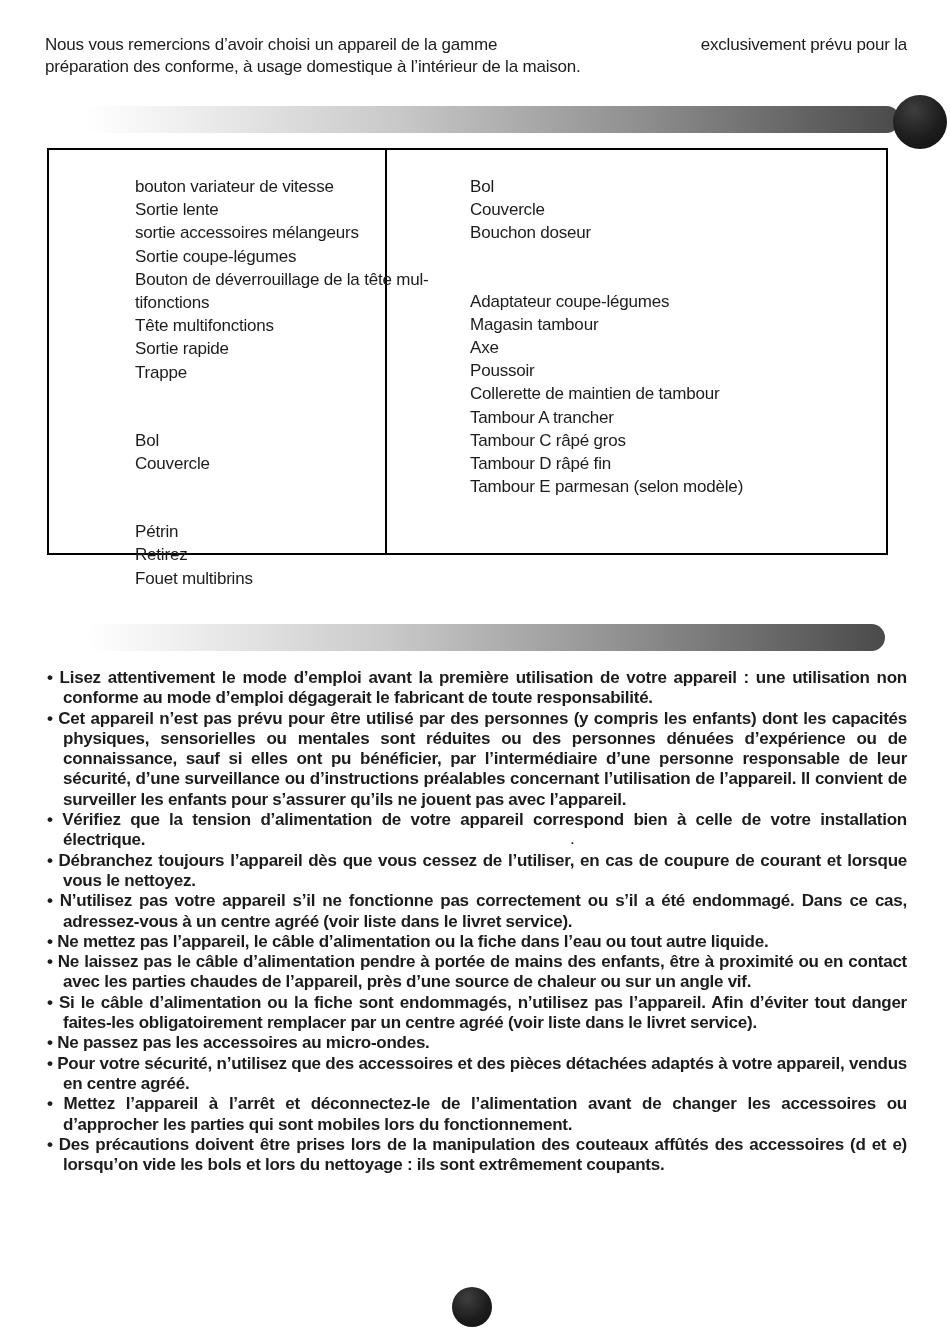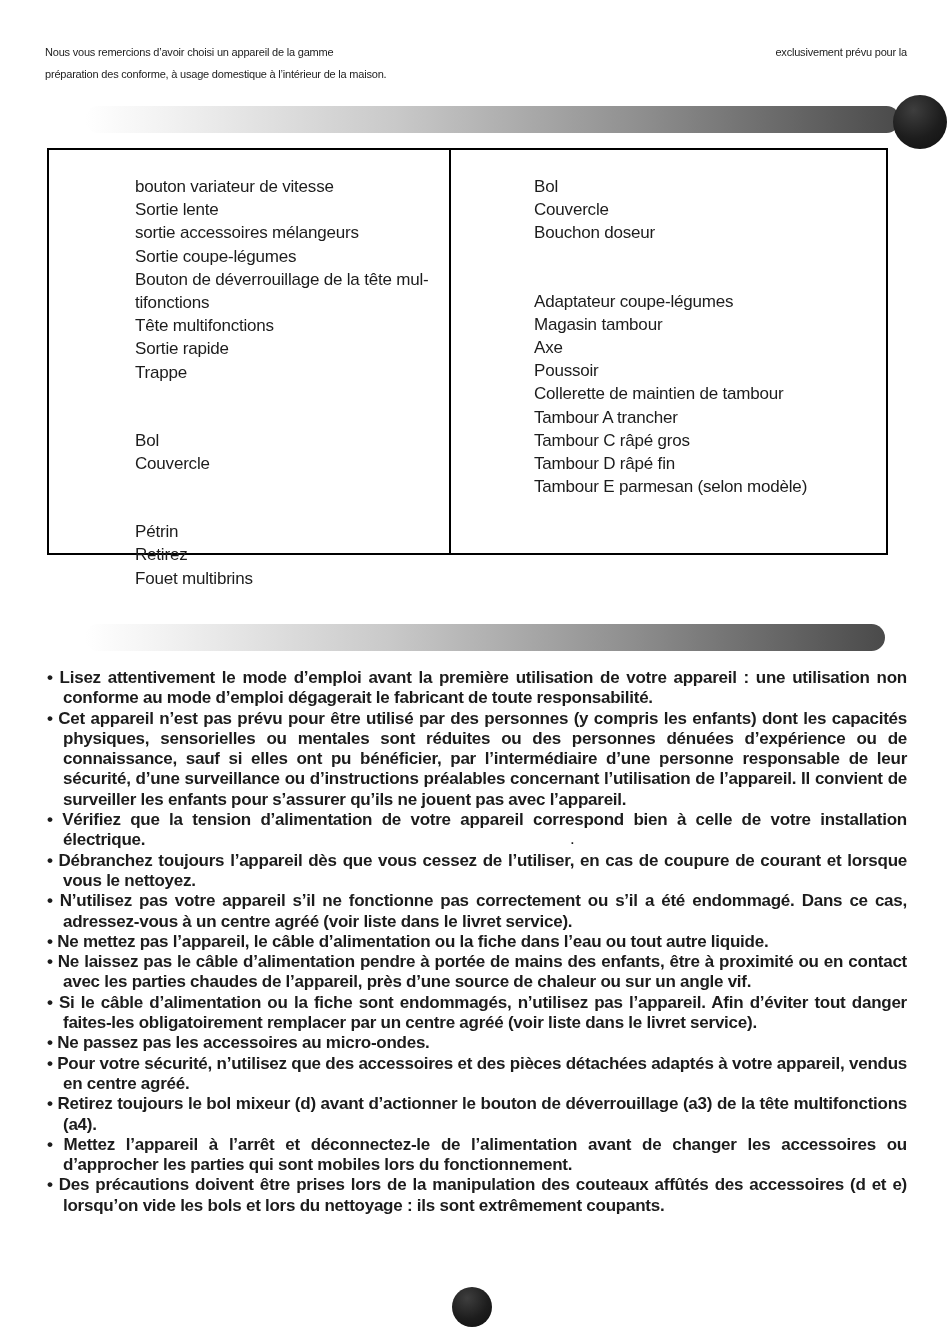--- a/index.html
+++ b/index.html
@@ -8,22 +8,22 @@
     background: #ffffff;
     font-family: "Liberation Sans", sans-serif;
     color: #1c1c1c;
     position: relative;
     overflow: hidden;
   }
   .page { position: absolute; left: 0; top: 0; width: 950px; height: 1343px; background: #ffffff; }
 
   
   .intro {
-    position: absolute; left: 45px; top: 42px; width: 862px;
-    font-size: 11px; line-height: 21.5px; letter-spacing: -0.2px;
+    position: absolute; left: 45px; top: 34px; width: 862px;
+    font-size: 17px; line-height: 21.5px; letter-spacing: -0.2px;
   }
   .intro-line1 { display: flex; justify-content: space-between; white-space: nowrap; }
 
   
   .gbar {
     position: absolute; height: 27px; border-radius: 14px;
     background: linear-gradient(90deg, rgba(255,255,255,0) 0%, #f2f2f2 10%, #c9c9c9 38%, #8f8f8f 68%, #4a4a4a 100%);
   }
   .gbar.bar1 { left: 85px; top: 106px; width: 815px; }
   .gbar.bar2 { left: 85px; top: 624px; width: 800px; }
@@ -39,21 +39,21 @@
   
   .parts-table {
     position: absolute; left: 47px; top: 148px; width: 841px; height: 407px;
     border: 2px solid #000000; box-sizing: border-box;
     display: flex;
   }
   .parts-col {
     box-sizing: border-box; padding-top: 25px;
     font-size: 17px; line-height: 23.2px; letter-spacing: -0.2px;
   }
-  .parts-col.col-left { width: 402px; border-right: 2px solid #000000; padding-left: 86px; }
+  .parts-col.col-left { width: 338px; border-right: 2px solid #000000; padding-left: 86px; }
   .parts-col.col-right { flex: 1; padding-left: 83px; }
   .parts-line { white-space: nowrap; }
   .parts-group + .parts-group { margin-top: 45px; }
 
   
   .safety-list {
     position: absolute; left: 47px; top: 668px; width: 860px;
     font-size: 17px; line-height: 20.3px; letter-spacing: -0.25px; font-weight: bold;
   }
   .bullet {
@@ -128,21 +128,20 @@
       <div class="bullet"><span class="dot">•</span> <span>Lisez attentivement le mode d’emploi avant la première utilisation de votre appareil : une utilisation non conforme au mode d’emploi dégagerait le fabricant de toute responsabilité.</span></div>
       <div class="bullet"><span class="dot">•</span> <span>Cet appareil n’est pas prévu pour être utilisé par des personnes (y compris les enfants) dont les capacités physiques, sensorielles ou mentales sont réduites ou des personnes dénuées d’expérience ou de connaissance, sauf si elles ont pu bénéficier, par l’intermédiaire d’une personne responsable de leur sécurité, d’une surveillance ou d’instructions préalables concernant l’utilisation de l’appareil. Il convient de surveiller les enfants pour s’assurer qu’ils ne jouent pas avec l’appareil.</span></div>
       <div class="bullet"><span class="dot">•</span> <span>Vérifiez que la tension d’alimentation de votre appareil correspond bien à celle de votre installation électrique.</span></div>
       <div class="bullet"><span class="dot">•</span> <span>Débranchez toujours l’appareil dès que vous cessez de l’utiliser, en cas de coupure de courant  et lorsque vous le nettoyez.</span></div>
       <div class="bullet"><span class="dot">•</span> <span>N’utilisez pas votre appareil s’il ne fonctionne pas correctement ou s’il a été endommagé. Dans ce cas, adressez-vous à un centre agréé (voir liste dans le livret service).</span></div>
       <div class="bullet"><span class="dot">•</span> <span>Ne mettez pas l’appareil, le câble d’alimentation ou la fiche dans l’eau ou tout autre liquide.</span></div>
       <div class="bullet"><span class="dot">•</span> <span>Ne laissez pas le câble d’alimentation pendre à portée de mains des enfants, être à proximité ou en contact avec les parties chaudes de l’appareil, près d’une source de chaleur ou sur un angle vif.</span></div>
       <div class="bullet"><span class="dot">•</span> <span>Si le câble d’alimentation ou la fiche sont endommagés, n’utilisez pas l’appareil. Afin d’éviter tout danger faites-les obligatoirement remplacer par un centre agréé (voir liste dans le livret service).</span></div>
       <div class="bullet"><span class="dot">•</span> <span>Ne passez pas les accessoires au micro-ondes.</span></div>
       <div class="bullet"><span class="dot">•</span> <span>Pour votre sécurité, n’utilisez que des accessoires et des pièces détachées adaptés à votre appareil, vendus en centre agréé.</span></div>
-      <div class="bullet"><span class="dot">•</span> <span>Retirez toujours le bol mixeur (d) avant d’actionner le bouton de déverrouillage (a3) de la tête multifonctions (a4).</span></div>
       <div class="bullet"><span class="dot">•</span> <span>Mettez l’appareil à l’arrêt et déconnectez-le de l’alimentation avant de changer les accessoires ou d’approcher les parties qui sont mobiles lors du fonctionnement.</span></div>
       <div class="bullet"><span class="dot">•</span> <span>Des précautions doivent être prises lors de la manipulation des couteaux affûtés des accessoires (d et e) lorsqu’on vide les bols et lors du nettoyage : ils sont extrêmement coupants.</span></div>
     </div>
   <span class="stray-period">.</span>
 
   <div class="badge-circle circle-bottom"></div>
 
 </div>
 
 </body></html>

